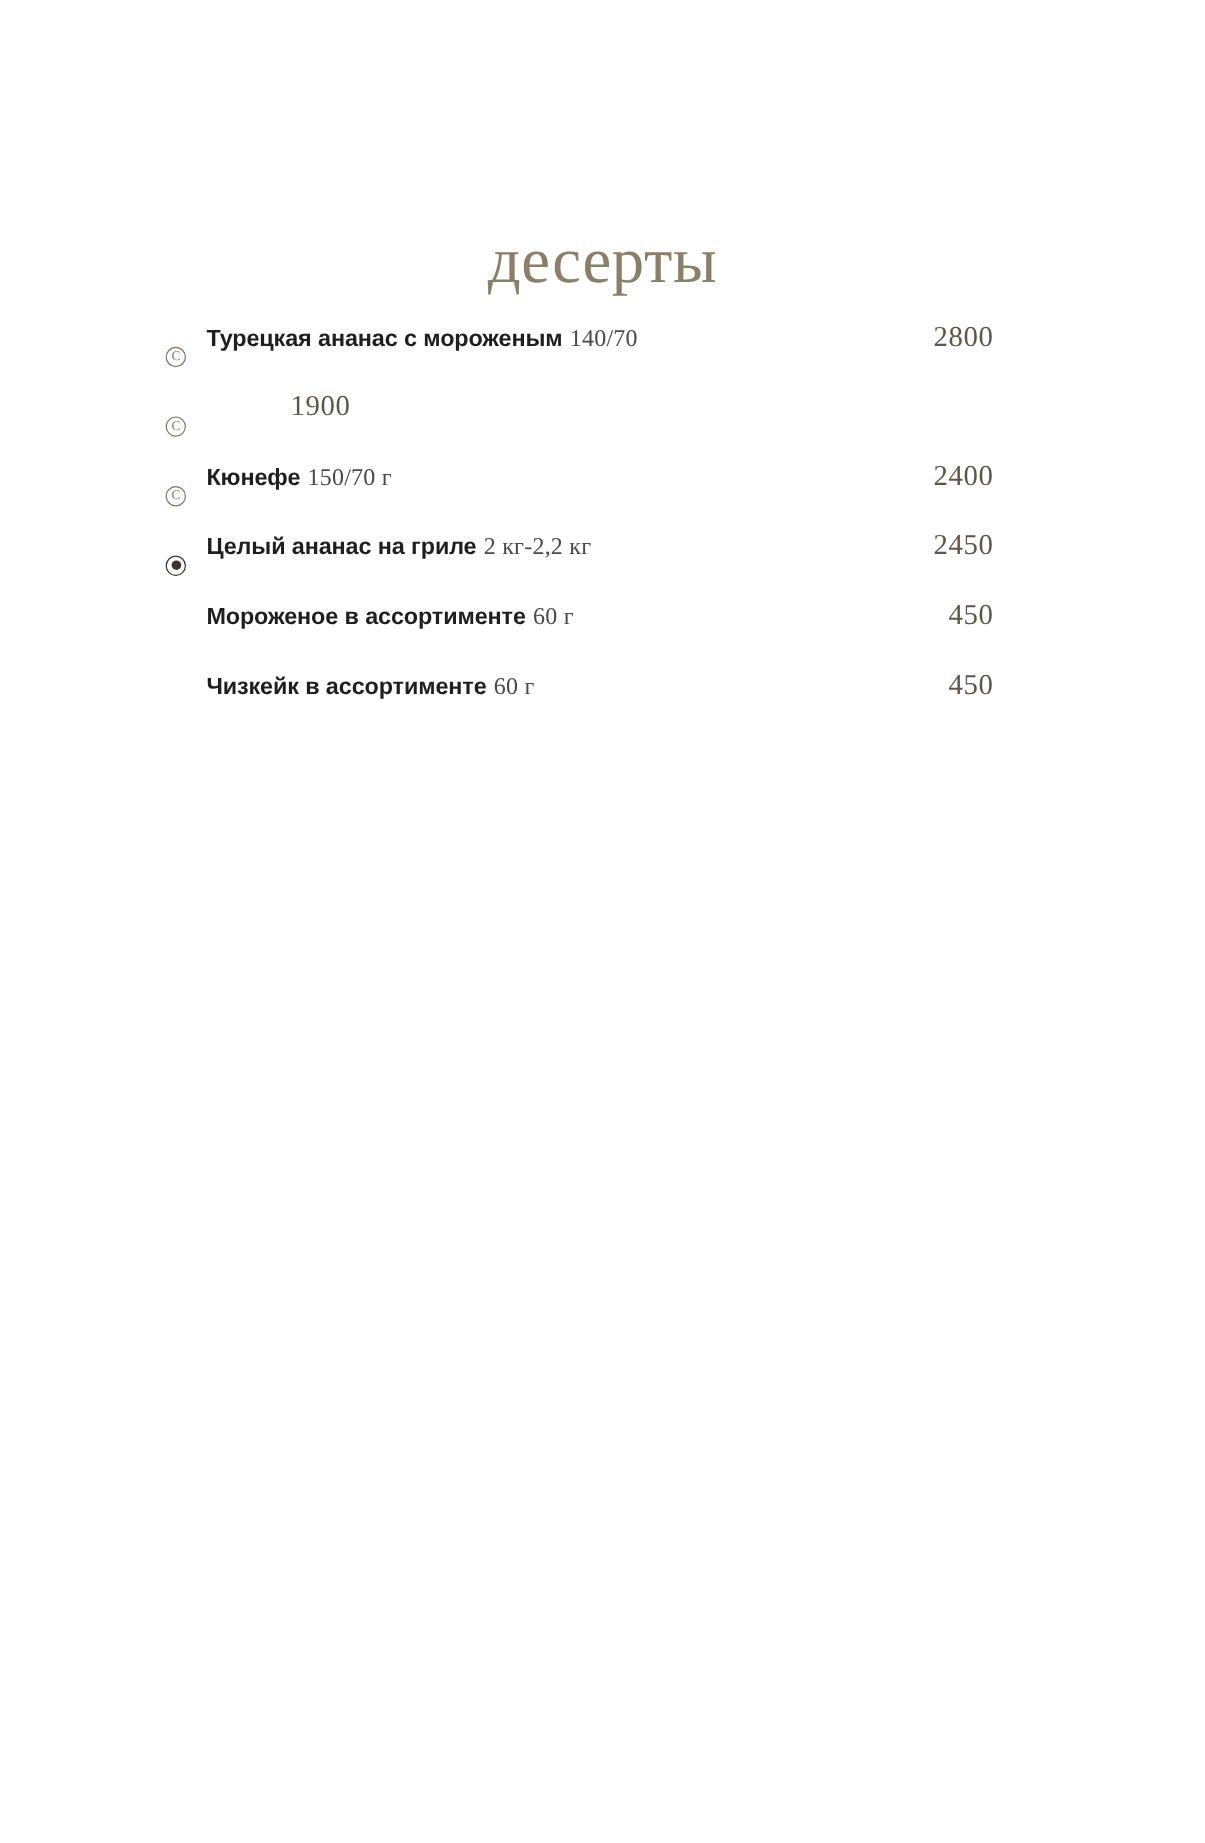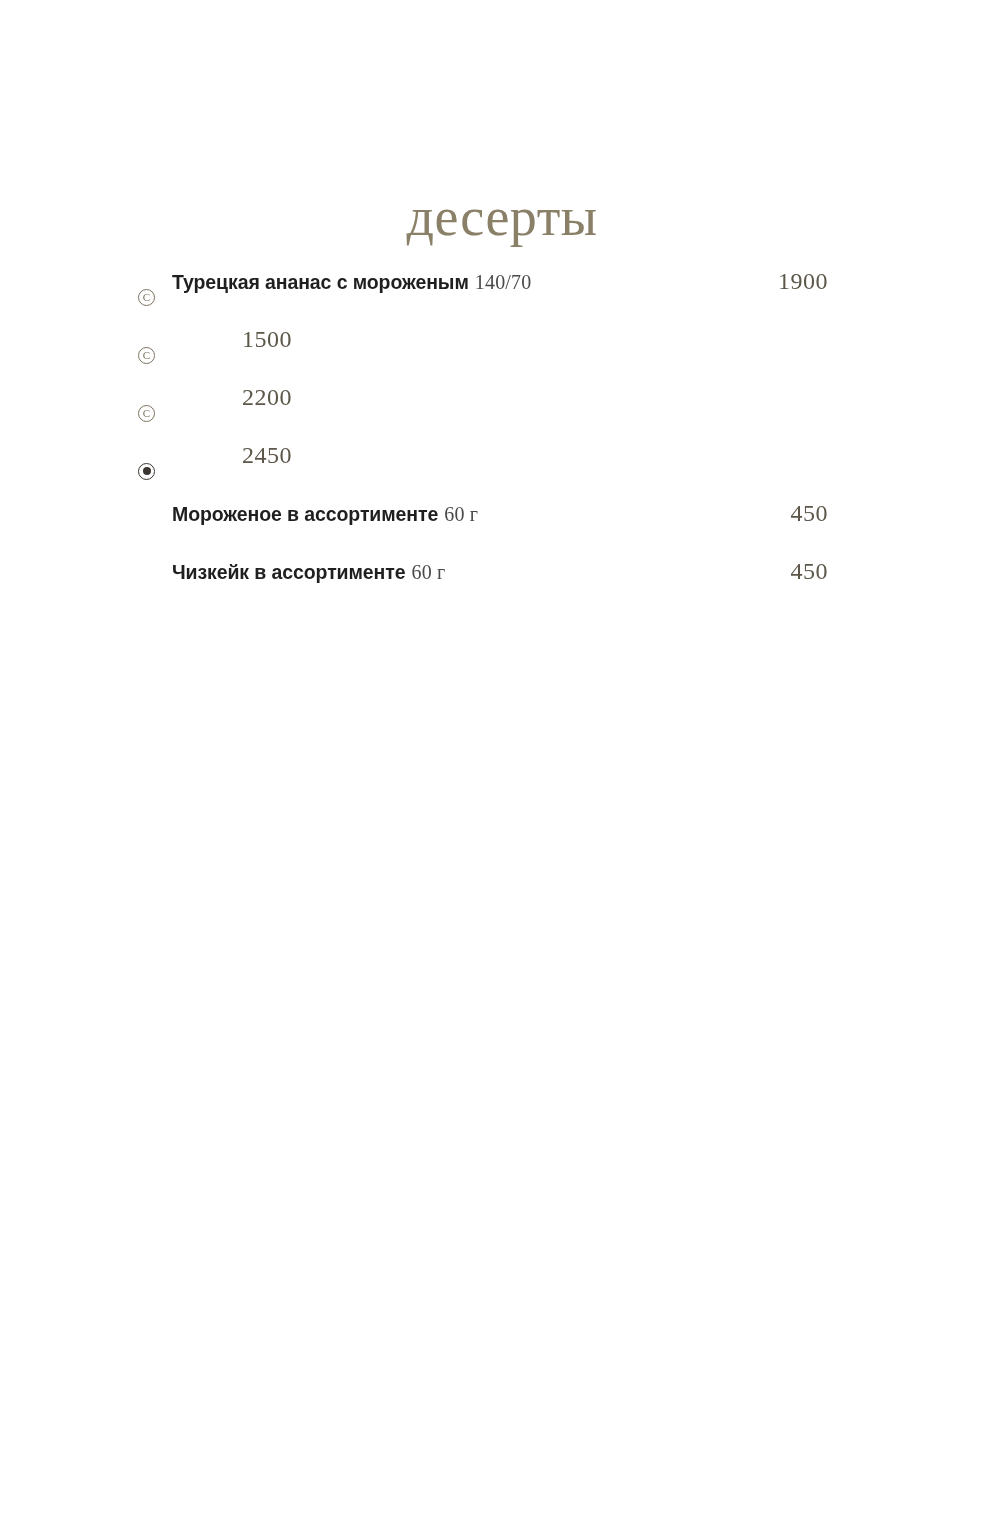--- a/index.html
+++ b/index.html
@@ -136,40 +136,46 @@
 
   <div class="menu-list">
 
     <div class="menu-row">
       <div class="marker-cell">
         <span class="marker letter">C</span>
       </div>
       <div class="name-cell">
         <span class="dish-name">Турецкая ананас с мороженым</span><span class="dish-weight">140/70</span>
       </div>
+      <div class="price-cell">2800</div>
+    </div>
+
+    <div class="menu-row">
+      <div class="marker-cell">
+        <span class="marker letter">C</span>
+      </div>
       <div class="price-cell">1900</div>
     </div>
 
     <div class="menu-row">
       <div class="marker-cell">
         <span class="marker letter">C</span>
       </div>
-      <div class="price-cell">1500</div>
-    </div>
-
-    <div class="menu-row">
-      <div class="marker-cell">
-        <span class="marker letter">C</span>
-      </div>
-      <div class="price-cell">2200</div>
+      <div class="name-cell">
+        <span class="dish-name">Кюнефе</span><span class="dish-weight">150/70 г</span>
+      </div>
+      <div class="price-cell">2400</div>
     </div>
 
     <div class="menu-row">
       <div class="marker-cell">
         <span class="marker dot"></span>
+      </div>
+      <div class="name-cell">
+        <span class="dish-name">Целый ананас на гриле</span><span class="dish-weight">2 кг-2,2 кг</span>
       </div>
       <div class="price-cell">2450</div>
     </div>
 
 
     <div class="menu-row">
       <div class="marker-cell">
         <span class="marker empty"></span>
       </div>
       <div class="name-cell">

